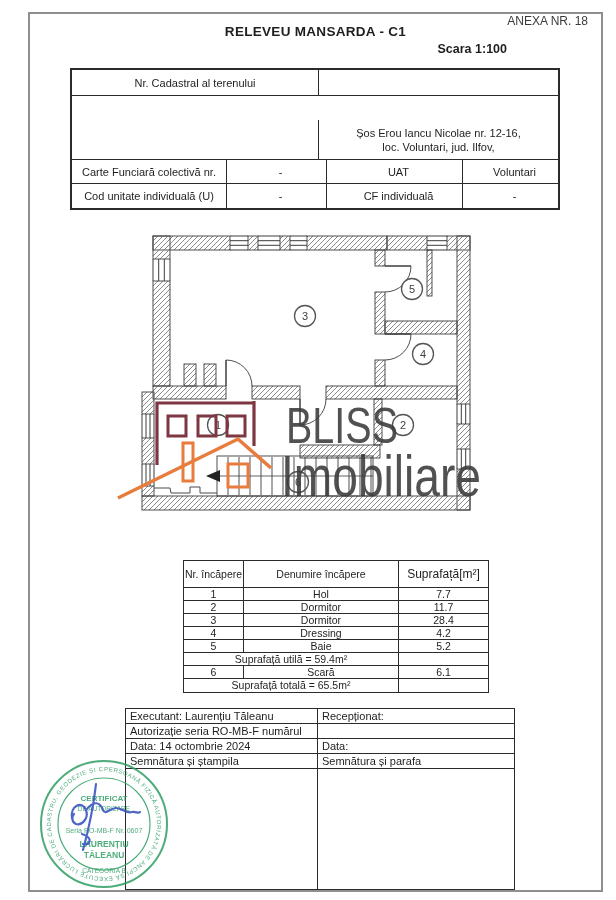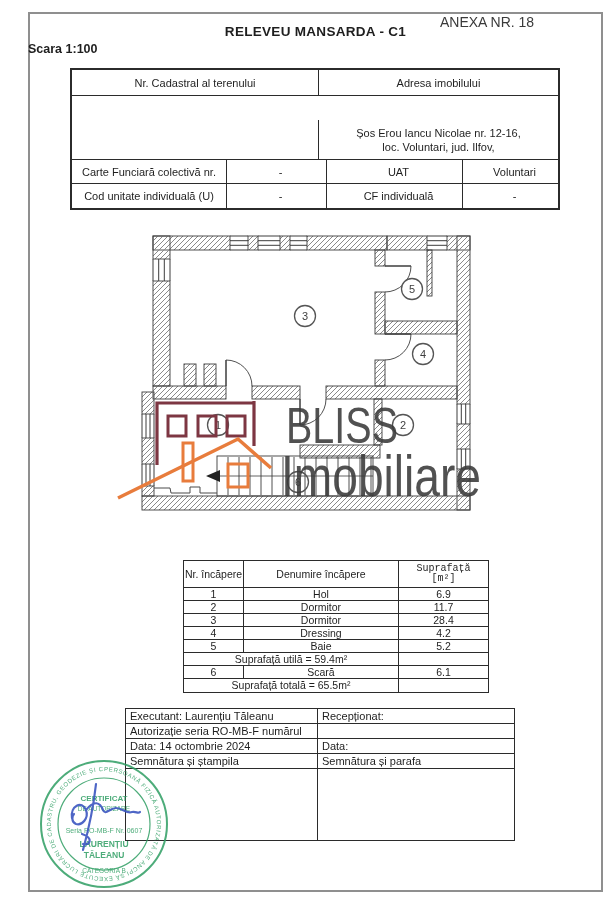--- a/index.html
+++ b/index.html
@@ -1,22 +1,22 @@
 <!DOCTYPE html>
 <html><head>
 <meta charset="utf-8">
 <style>
   html,body{margin:0;padding:0;background:#ffffff;}
   .page{position:relative;width:616px;height:900px;background:#ffffff;overflow:hidden;
         font-family:"Liberation Sans",sans-serif;color:#1e1e1e;}
   .abs{position:absolute;}
   .frame{left:28px;top:12px;width:575px;height:880px;border:2px solid #8f8f8f;box-sizing:border-box;}
-  .anexa{left:440px;top:14px;width:156px;text-align:left;padding-right:8px;font-size:14px;color:#3a3a3a;box-sizing:border-box;}
+  .anexa{left:440px;top:14px;width:156px;text-align:right;padding-right:8px;font-size:12px;color:#3a3a3a;box-sizing:border-box;}
   .title{left:28px;top:24px;width:575px;text-align:center;font-size:13.5px;font-weight:bold;letter-spacing:.3px;}
-  .scale{left:28px;top:42px;width:479px;text-align:left;font-size:12.5px;font-weight:bold;}
+  .scale{left:28px;top:42px;width:479px;text-align:right;font-size:12.5px;font-weight:bold;}
   
   .tbl{box-sizing:border-box;background:#fff;}
   .row{display:flex;box-sizing:border-box;}
   .c{display:flex;align-items:center;justify-content:center;box-sizing:border-box;}
   .bb{border-bottom:1.5px solid #2b2b2b;}
   .br{border-right:1.5px solid #2b2b2b;}
   
   .cad{left:70px;top:68px;width:490px;border:2px solid #2b2b2b;font-size:11px;}
   .cad .r1{height:26px;}
   .cad .r2{height:40px;margin-top:24px;}
@@ -28,44 +28,43 @@
   .fx{flex:1;}
   .addr{display:flex;flex-direction:column;justify-content:center;line-height:14px;}
   
   .rooms{left:183px;top:560px;width:306px;border:1.8px solid #2b2b2b;font-size:10.5px;}
   .rooms .hd{height:27px;border-bottom:1.8px solid #2b2b2b;}
   .rooms .dr{height:13px;border-bottom:1.2px solid #2b2b2b;font-size:10.5px;line-height:11px;}
   .rooms .dr:last-child{border-bottom:none;}
   .w60{width:60px;flex:none;}
   .w155r{width:155px;flex:none;}
   .w215{width:215px;flex:none;}
-  .hd .small2{flex-direction:column;line-height:10px;font-size:10px;font-family:Liberation Mono, monospace;}
+  .hd .small2{flex-direction:row;line-height:10px;font-size:12px;}
   
-  .foot{left:125px;top:708px;width:390px;height:133px;border:1.5px solid #2b2b2b;font-size:11px;display:flex;flex-direction:column;}
+  .foot{left:125px;top:708px;width:390px;height:182px;border:1.5px solid #2b2b2b;font-size:11px;display:flex;flex-direction:column;}
   .foot .fr{height:15px;flex:none;}
   .foot .sig{flex:1;}
   .foot .cL{width:192px;flex:none;justify-content:flex-start;padding-left:4px;text-align:left;}
   .foot .cR{flex:1;justify-content:flex-start;padding-left:4px;text-align:left;}
   svg text{font-family:"Liberation Sans",sans-serif;}
   .wall rect{fill:url(#hatch);stroke:#3c3c3c;stroke-width:0.9;}
 </style>
 </head>
 <body>
 
 <div class="page">
 
   <div class="abs frame"></div>
   <div class="abs anexa">ANEXA NR. 18</div>
   <div class="abs title">RELEVEU MANSARDA - C1</div>
   <div class="abs scale">Scara 1:100</div>
 
   <div class="abs tbl cad">
     <div class="row r1 bb">
       <div class="c w247 br">Nr. Cadastral al terenului</div>
-      <div class="c fx">Adresa imobilului</div>
     </div>
     <div class="row r2 bb">
       <div class="c w247 br"></div>
       <div class="c fx addr">
         <div>Șos Erou Iancu Nicolae nr. 12-16,</div>
         <div>loc. Voluntari, jud. Ilfov,</div>
       </div>
     </div>
     <div class="row r3 bb">
       <div class="c w155 br">Carte Funciară colectivă nr.</div>
@@ -207,21 +206,21 @@
       <div class="c w60 br">Nr. încăpere</div>
       <div class="c w155r br">Denumire încăpere</div>
       <div class="c fx small2">
         <div>Suprafață</div>
         <div>[m²]</div>
       </div>
     </div>
     <div class="row dr">
       <div class="c w60 br">1</div>
       <div class="c w155r br">Hol</div>
-      <div class="c fx">6.9</div>
+      <div class="c fx">7.7</div>
     </div>
     <div class="row dr">
       <div class="c w60 br">2</div>
       <div class="c w155r br">Dormitor</div>
       <div class="c fx">11.7</div>
     </div>
     <div class="row dr">
       <div class="c w60 br">3</div>
       <div class="c w155r br">Dormitor</div>
       <div class="c fx">28.4</div>

